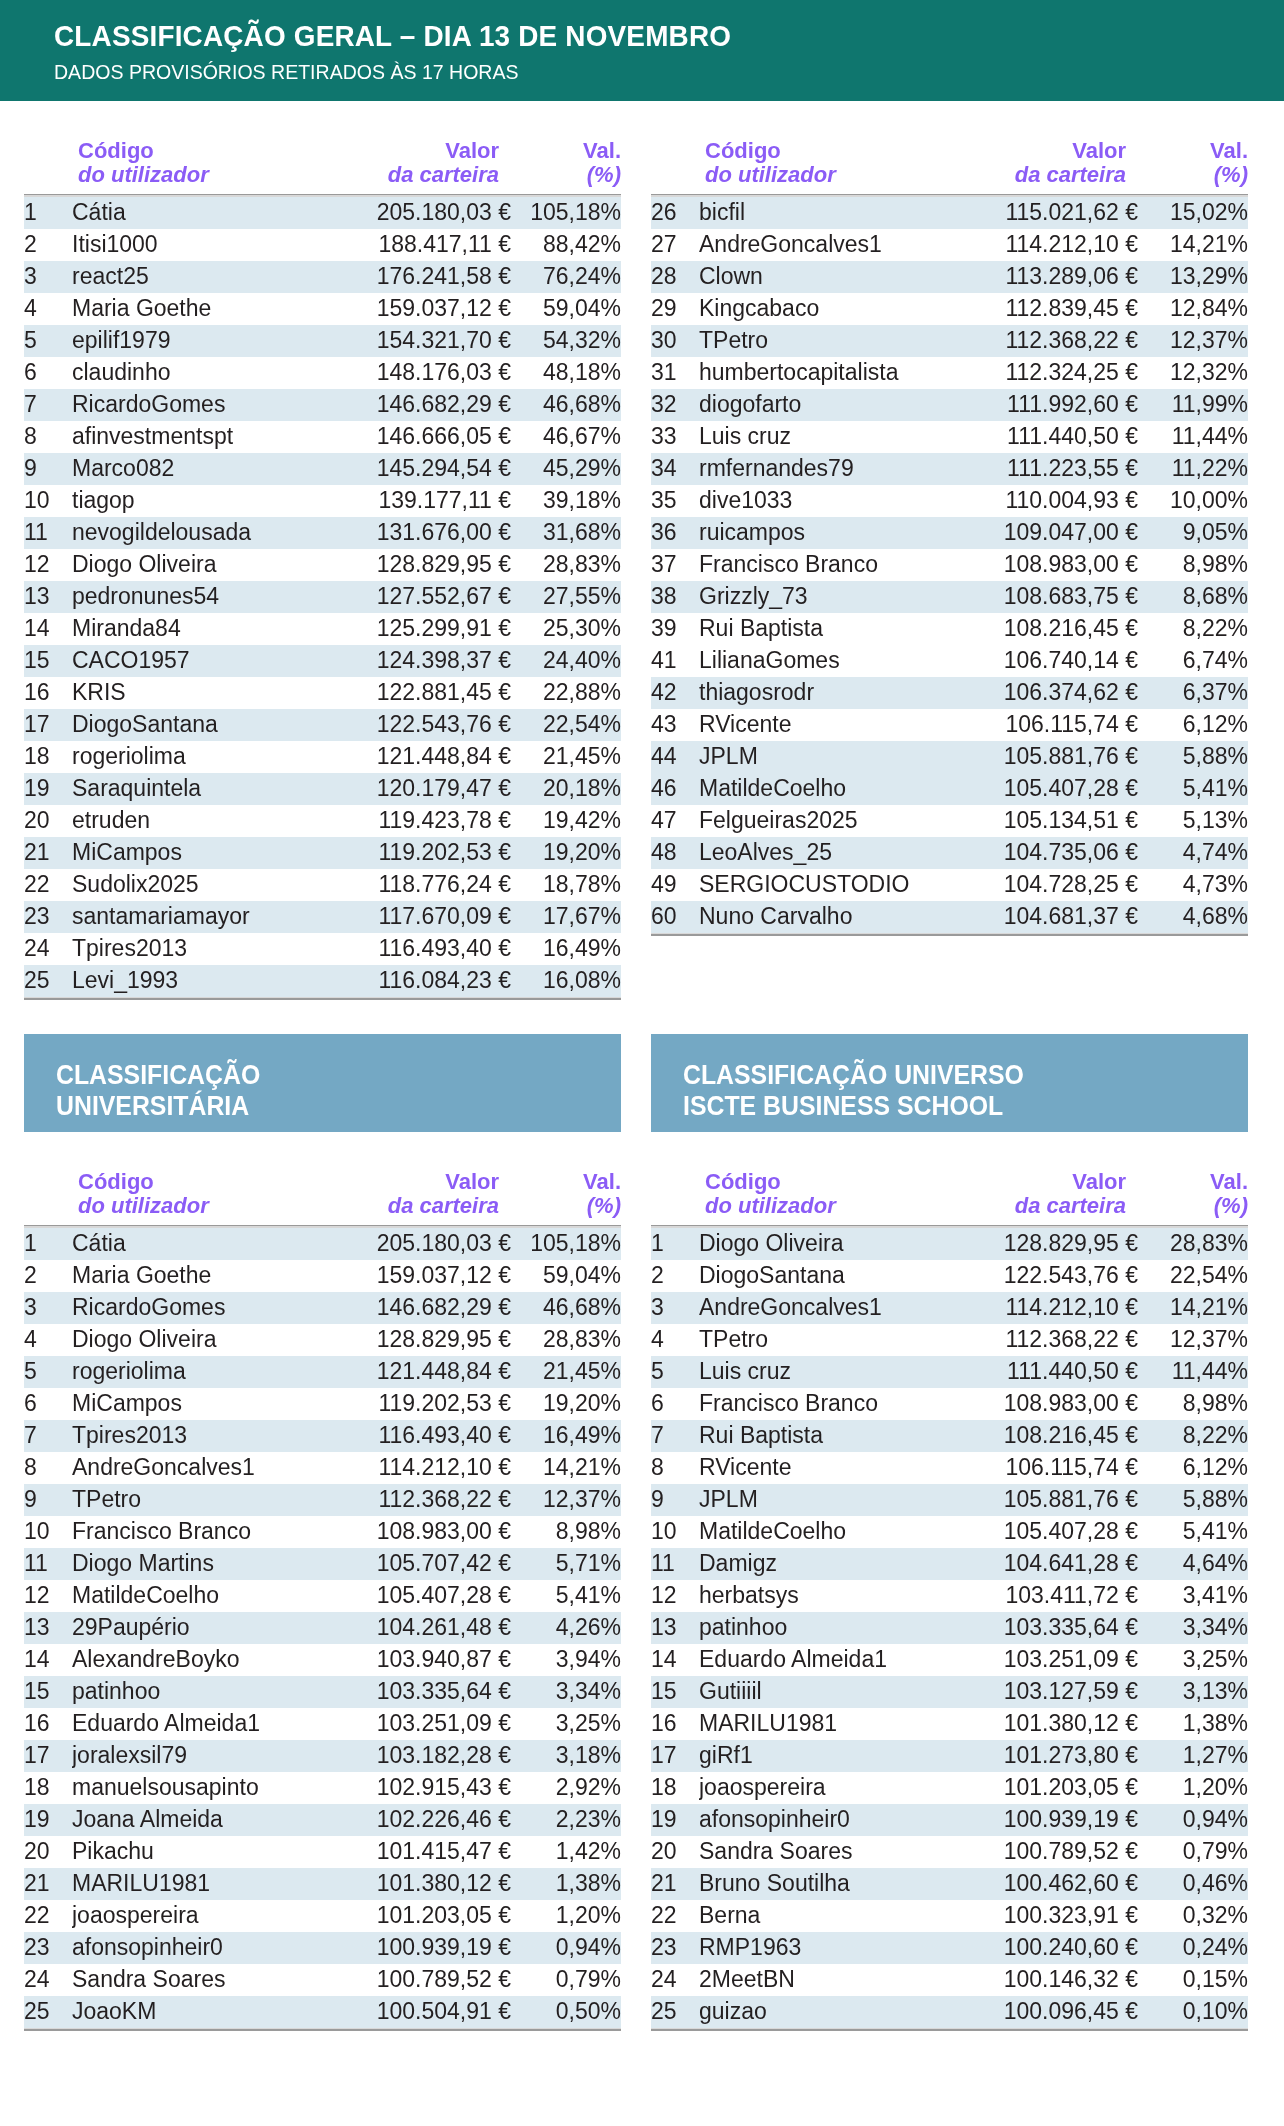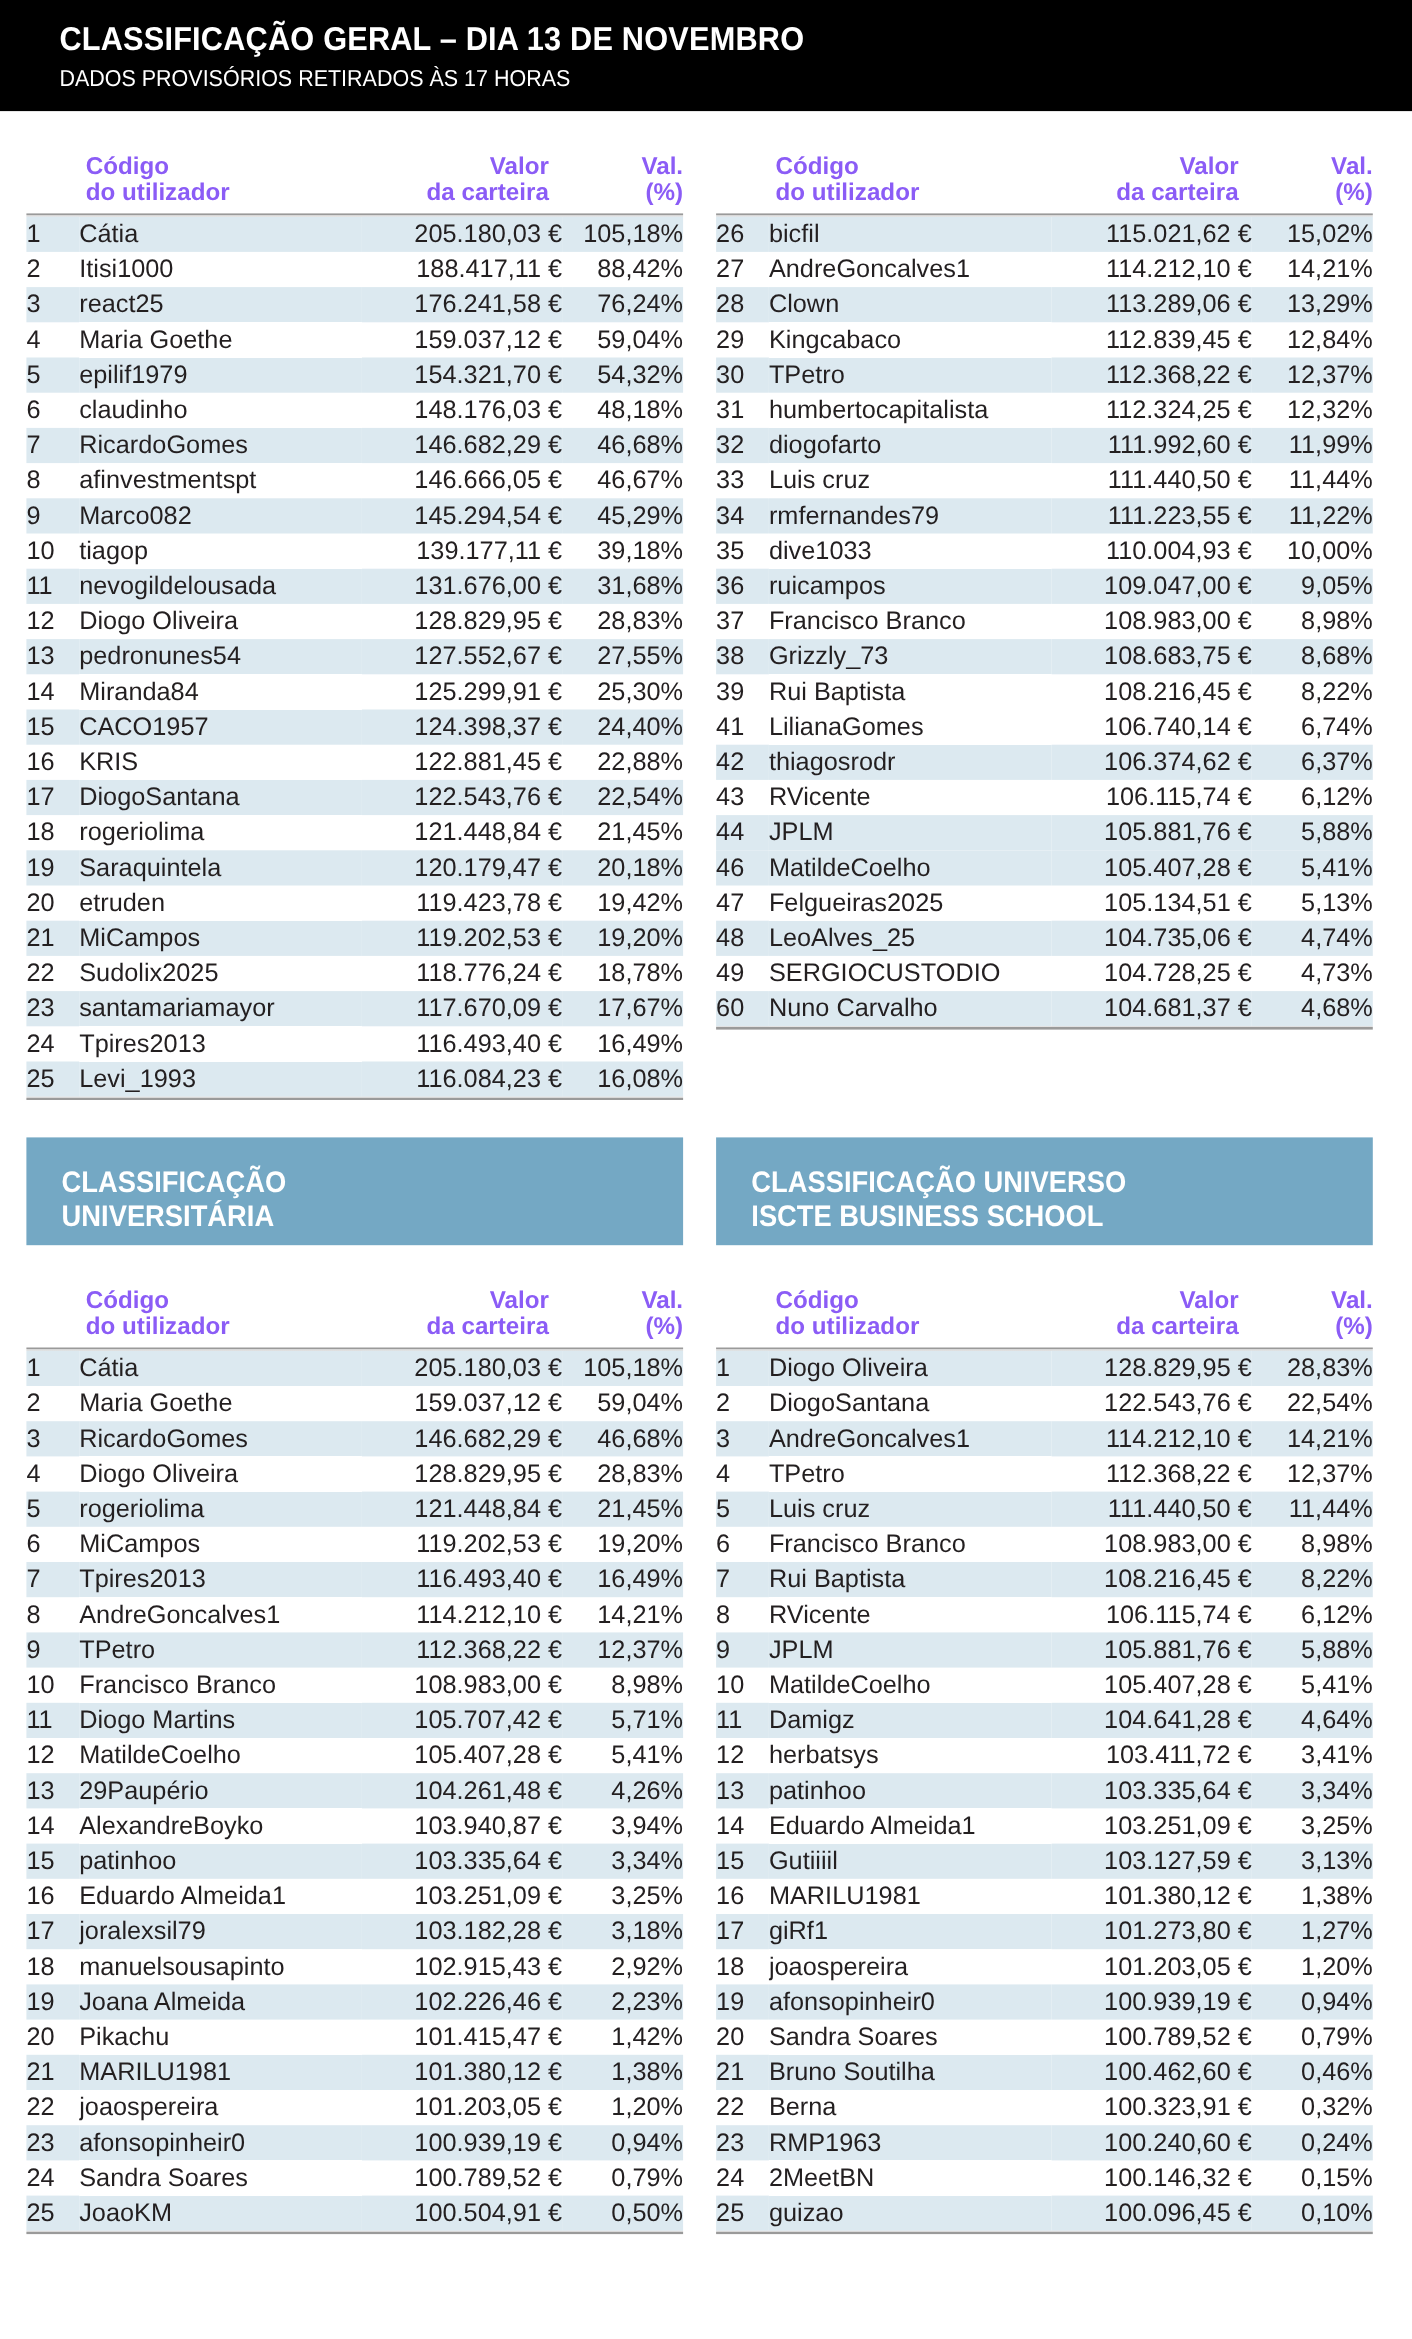--- a/index.html
+++ b/index.html
@@ -11,21 +11,21 @@
     width: 1284px;
     height: 2126px;
     font-family: "Liberation Sans", "DejaVu Sans", sans-serif;
     color: #231f20;
     position: relative;
     overflow: hidden;
   }
 
   
   .banner {
-    background: #000000;
+    background: #0f766e;
     width: 1284px;
     box-sizing: border-box;
     padding: 18px 0 16px 54px;
   }
   .banner-title {
     color: #ffffff;
     font-size: 30px;
     font-weight: bold;
     letter-spacing: 0.2px;
     line-height: 1.18;
@@ -100,21 +100,21 @@
     font-weight: bold;
     color: #8b5cf6;
     padding: 0 0 6px 0;
     vertical-align: bottom;
     line-height: 1.12;
     white-space: nowrap;
   }
   .th-user { text-align: left; padding-left: 6px !important; }
   .th-val  { text-align: right; padding-right: 12px !important; }
   .th-pct  { text-align: right; margin-top: 48px; }
-  .th-line2 { display: block; }
+  .th-line2 { display: block; font-style: italic; }
 
   .head-pad { height: 38px; }
 
   .rank-table tbody tr td {
     font-size: 23px;
     line-height: 1.0;
     padding: 4px 0 5px 0;
     color: #231f20;
     white-space: nowrap;
   }

